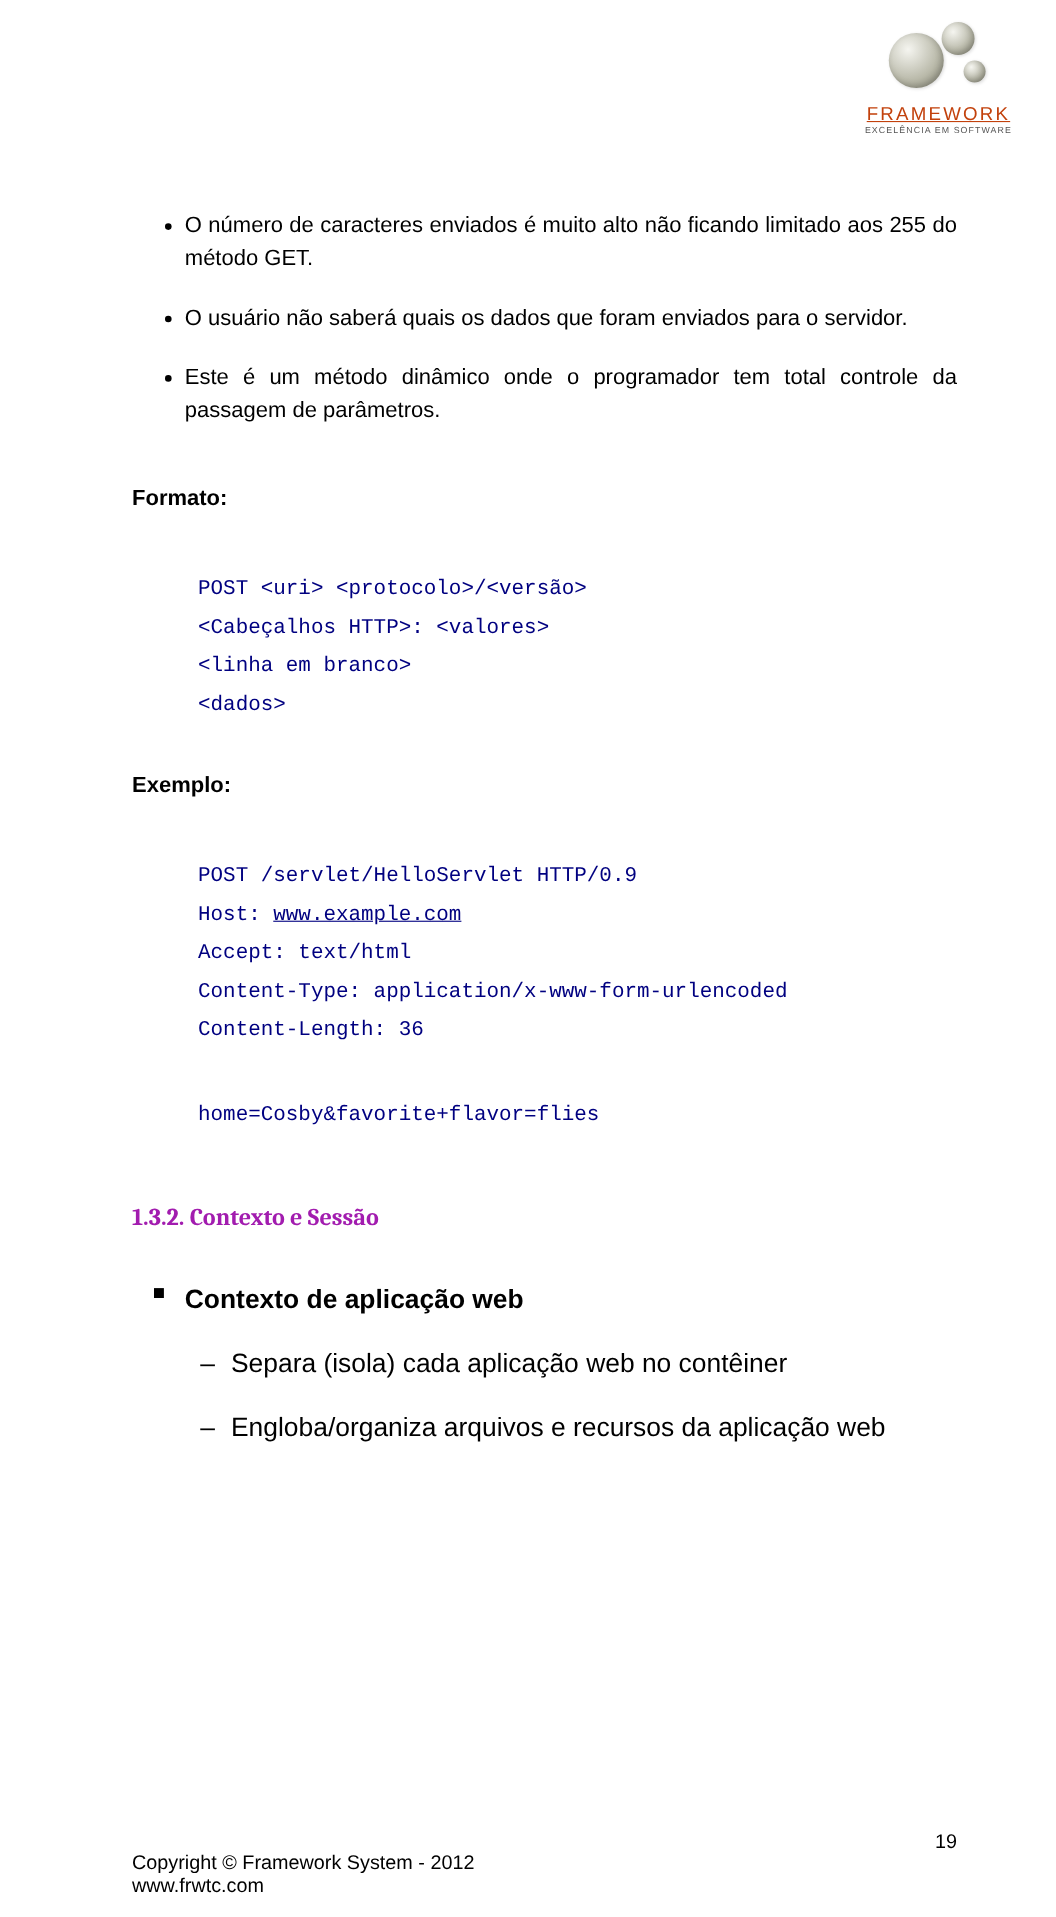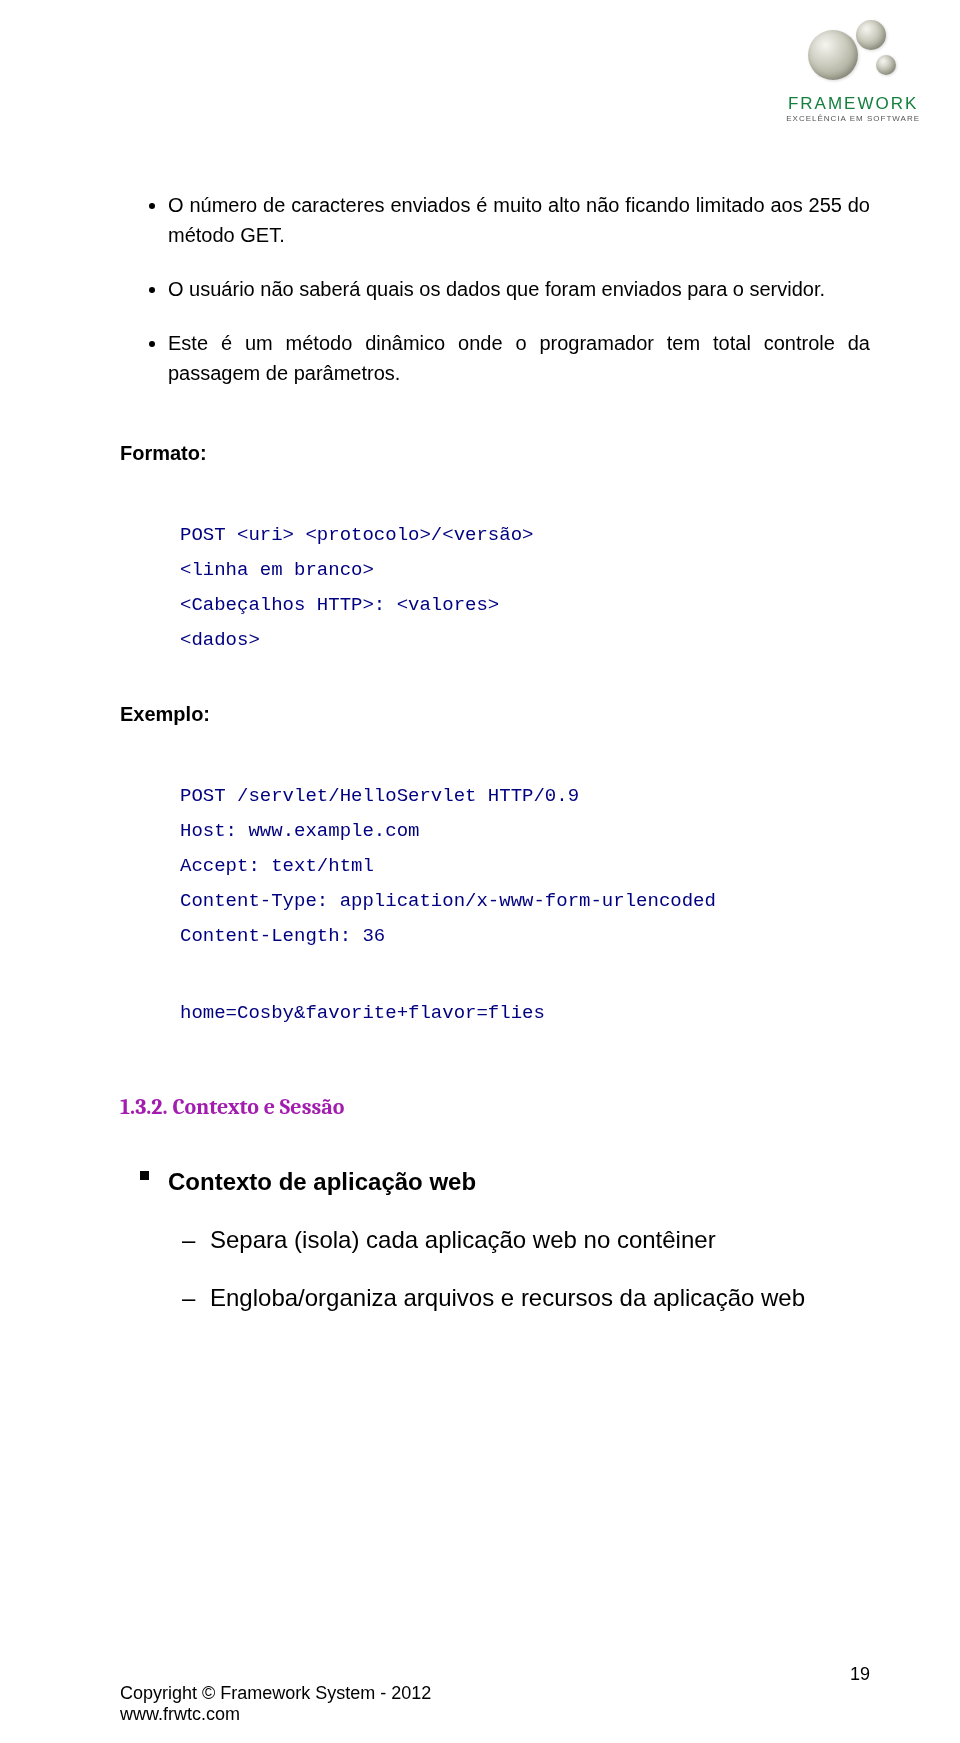--- a/index.html
+++ b/index.html
@@ -33,22 +33,23 @@
     border-radius: 50%;
     background: radial-gradient(circle at 35% 30%, #f5f5f0, #b8b8a8 60%, #888878);
     box-shadow: inset -2px -2px 6px rgba(0,0,0,0.2), 1px 1px 3px rgba(0,0,0,0.15);
   }
   .sphere.big { width: 50px; height: 50px; left: 22px; top: 10px; }
   .sphere.med { width: 30px; height: 30px; left: 70px; top: 0px; }
   .sphere.sm  { width: 20px; height: 20px; left: 90px; top: 35px; }
   .logo-text {
     font-size: 17px;
     letter-spacing: 2px;
-    color: #15803d;
+    color: #c2410c;
     font-weight: 400;
+    text-decoration: underline;
   }
   .logo-sub {
     font-size: 8px;
     letter-spacing: 1px;
     color: #555;
   }
   .content {
     margin-top: 150px;
     font-size: 20px;
     line-height: 1.5;
@@ -67,21 +68,21 @@
     font-size: 20px;
     margin: 30px 0 50px 0;
   }
   .code-block {
     font-family: "Courier New", monospace;
     font-size: 19px;
     color: #000080;
     margin: 0 0 40px 60px;
     line-height: 1.85;
   }
-  .code-block .link { }
+  .code-block .link { text-decoration: underline; }
   h2.heading {
     color: #a21caf;
     font-family: Cambria, Georgia, serif;
     font-size: 22px;
     font-weight: 700;
     margin: 60px 0 40px 0;
   }
   ul.squares {
     list-style: none;
     padding-left: 48px;
@@ -152,22 +153,22 @@
     <ul class="bullets">
       <li>O número de caracteres enviados é muito alto não ficando limitado aos 255 do método GET.</li>
       <li>O usuário não saberá quais os dados que foram enviados para o servidor.</li>
       <li>Este é um método dinâmico onde o programador tem total controle da passagem de parâmetros.</li>
     </ul>
 
     <div class="section-label">Formato:</div>
 
     <div class="code-block">
       <div>POST &lt;uri&gt; &lt;protocolo&gt;/&lt;versão&gt;</div>
+      <div>&lt;Cabeçalhos HTTP&gt;: &lt;valores&gt;</div>
       <div>&lt;linha em branco&gt;</div>
-      <div>&lt;Cabeçalhos HTTP&gt;: &lt;valores&gt;</div>
       <div>&lt;dados&gt;</div>
     </div>
 
     <div class="section-label" style="margin-top:0;">Exemplo:</div>
 
     <div class="code-block">
       <div>POST /servlet/HelloServlet HTTP/0.9</div>
       <div><span>Host: </span><span class="link">www.example.com</span></div>
       <div>Accept: text/html</div>
       <div>Content-Type: application/x-www-form-urlencoded</div>

